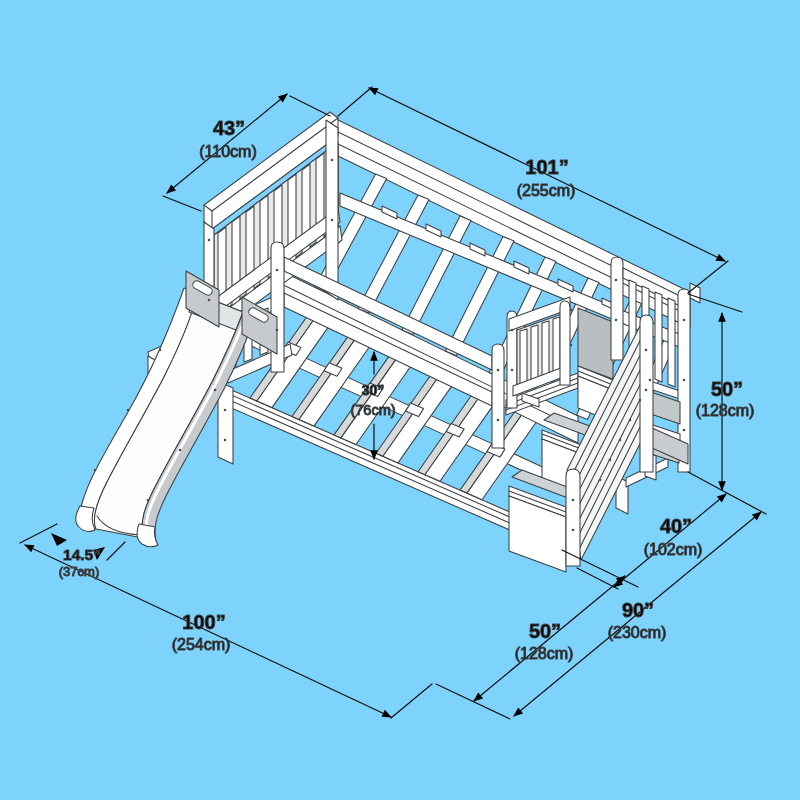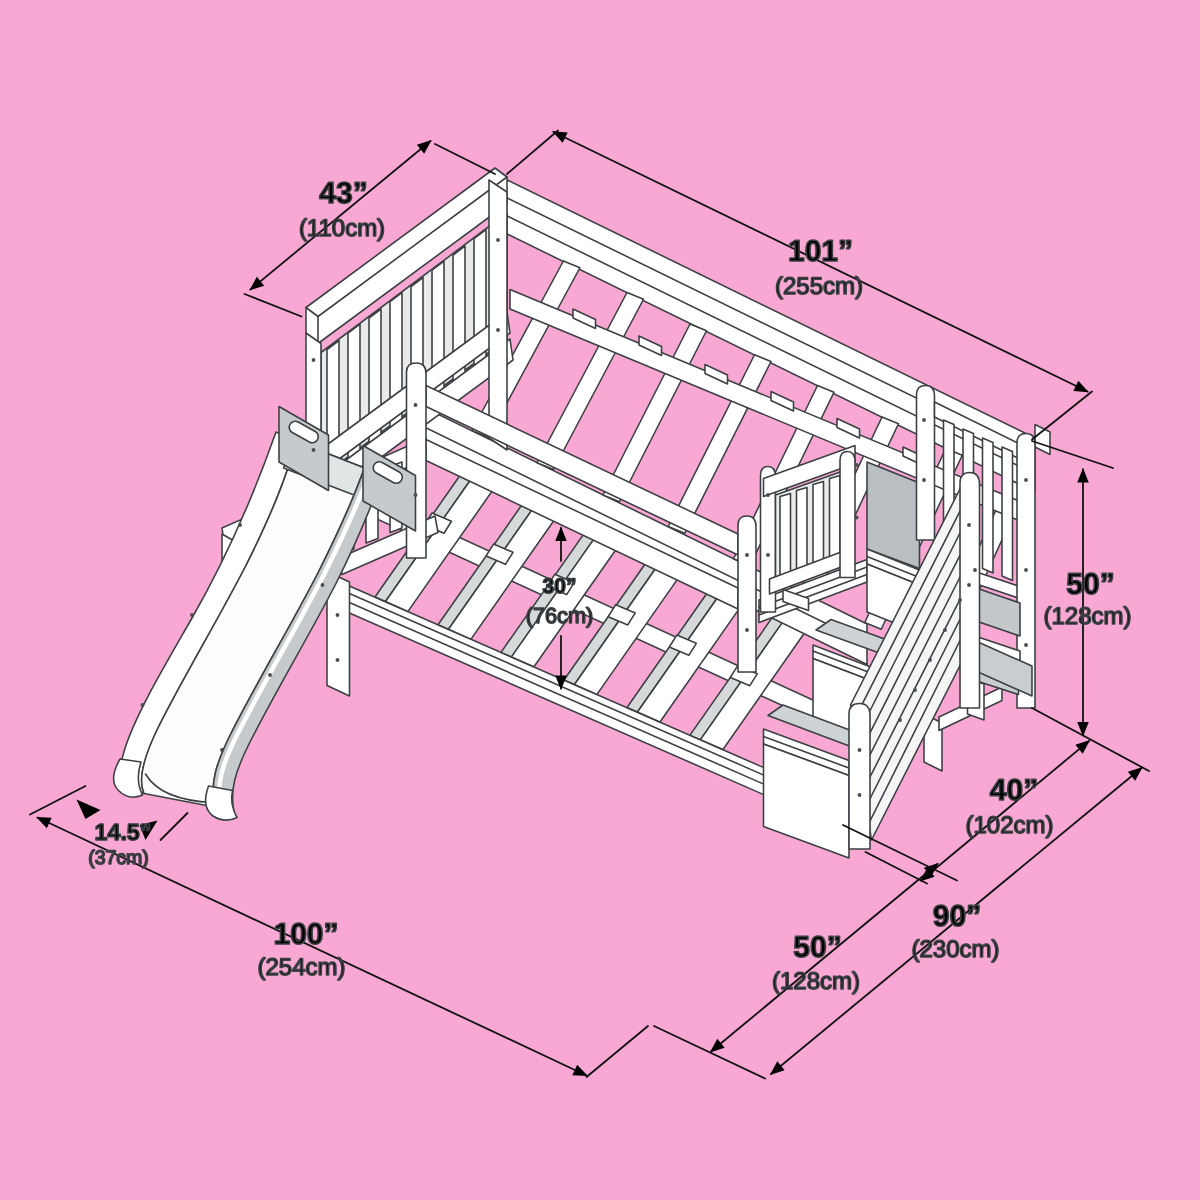--- a/index.html
+++ b/index.html
@@ -1,16 +1,16 @@
 <!DOCTYPE html>
 <html><head>
 <meta charset="utf-8">
 <style>
 html,body{margin:0;padding:0;background:#ffffff;}
-#wrap{width:800px;height:800px;position:relative;background:#f9a8d4;overflow:hidden;}
+#wrap{width:800px;height:800px;position:relative;background:#7dd3fc;overflow:hidden;}
 text{font-family:"Liberation Sans",sans-serif;fill:#000;}
 .big{font-size:20px;font-weight:bold;}
 .cm{font-size:16px;font-weight:normal;}
 .mid{font-size:14px;font-weight:bold;}
 .midcm{font-size:14.5px;font-weight:normal;}
 .sm{font-size:15.5px;font-weight:bold;}
 .smcm{font-size:13px;font-weight:normal;}
 </style>
 </head>
 <body>

